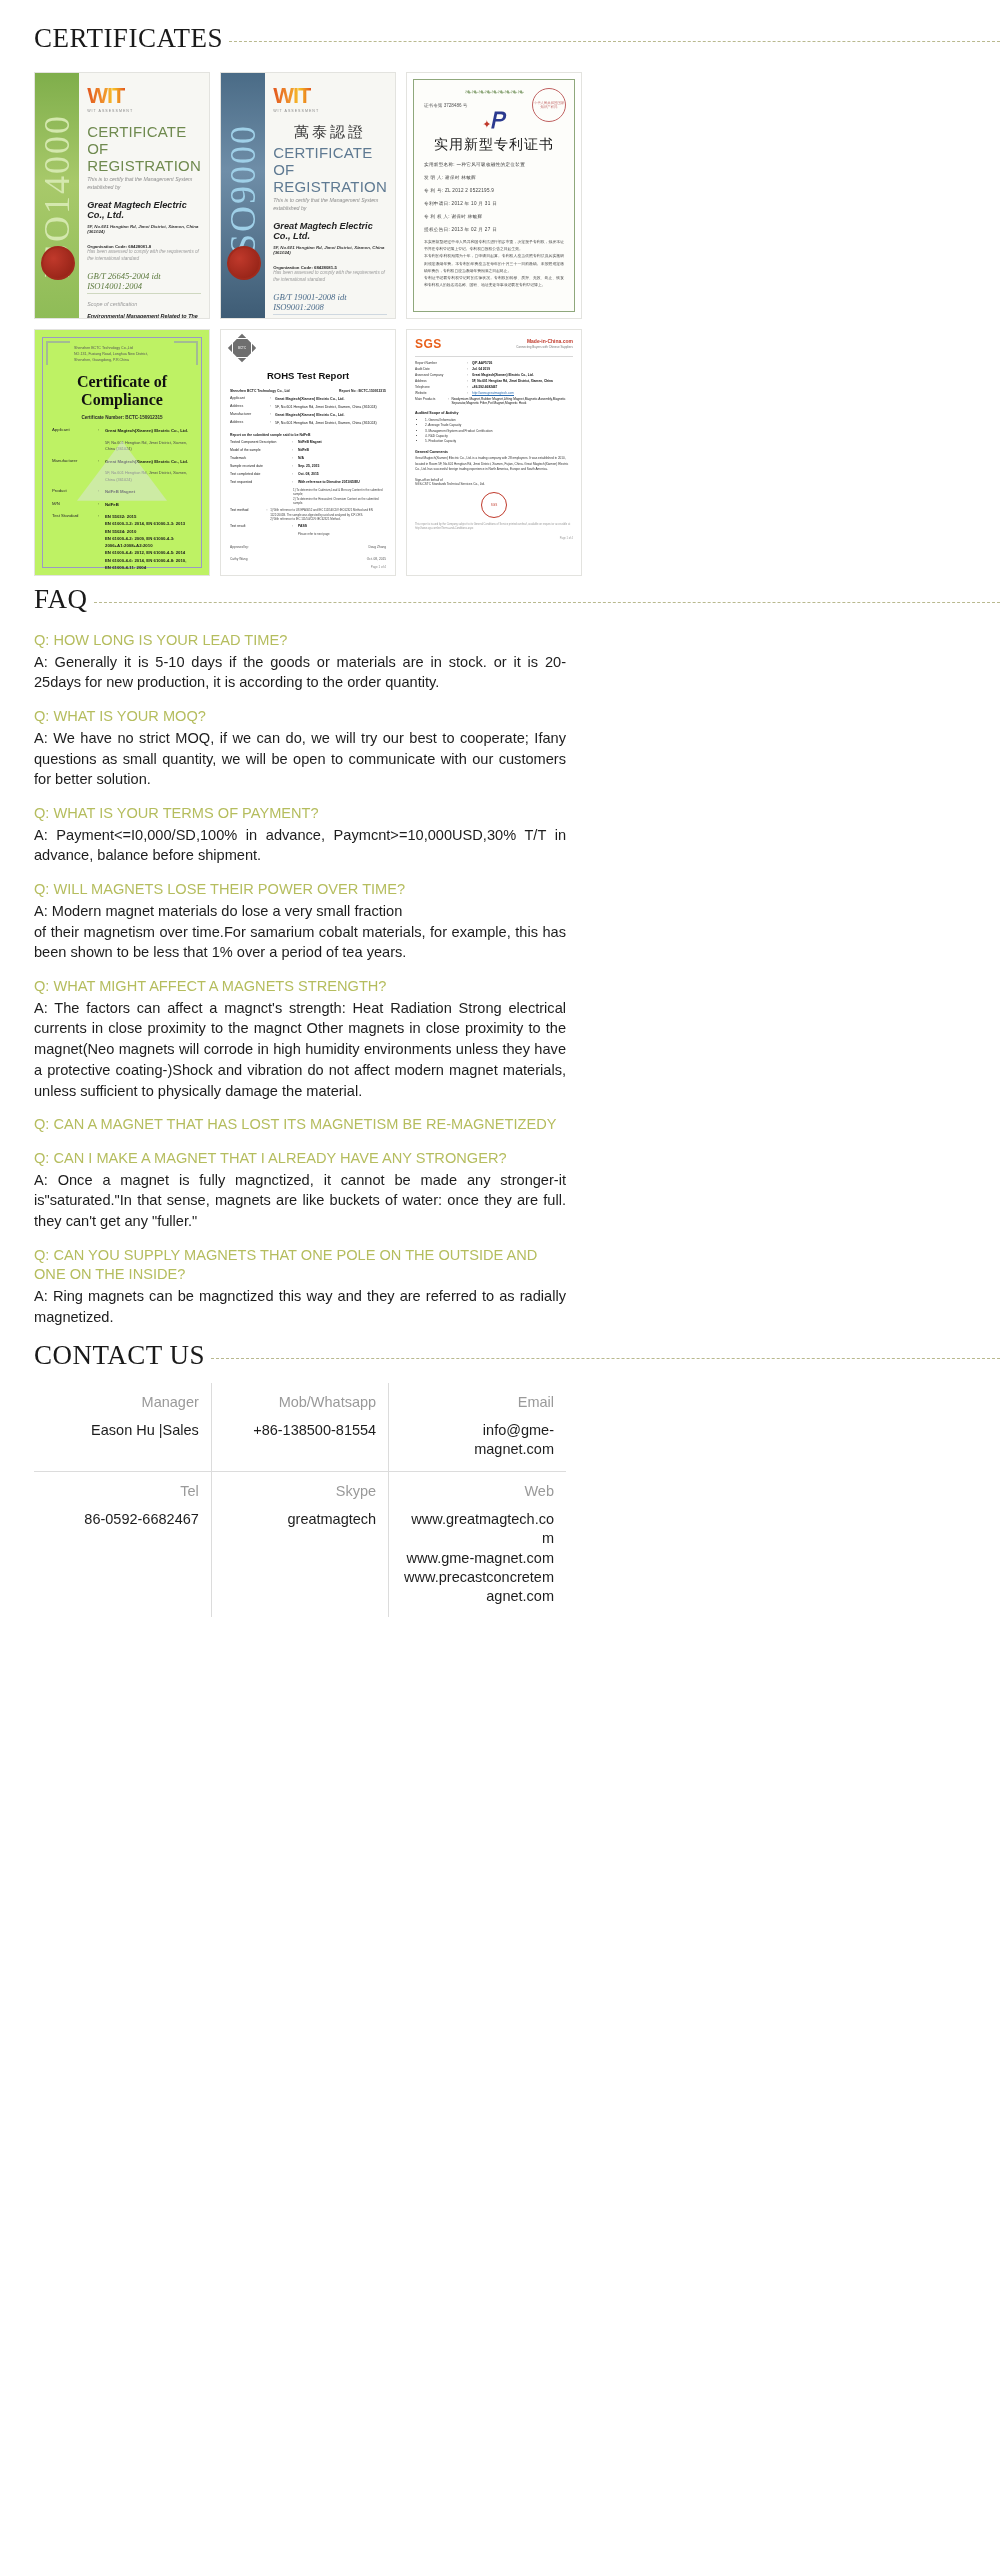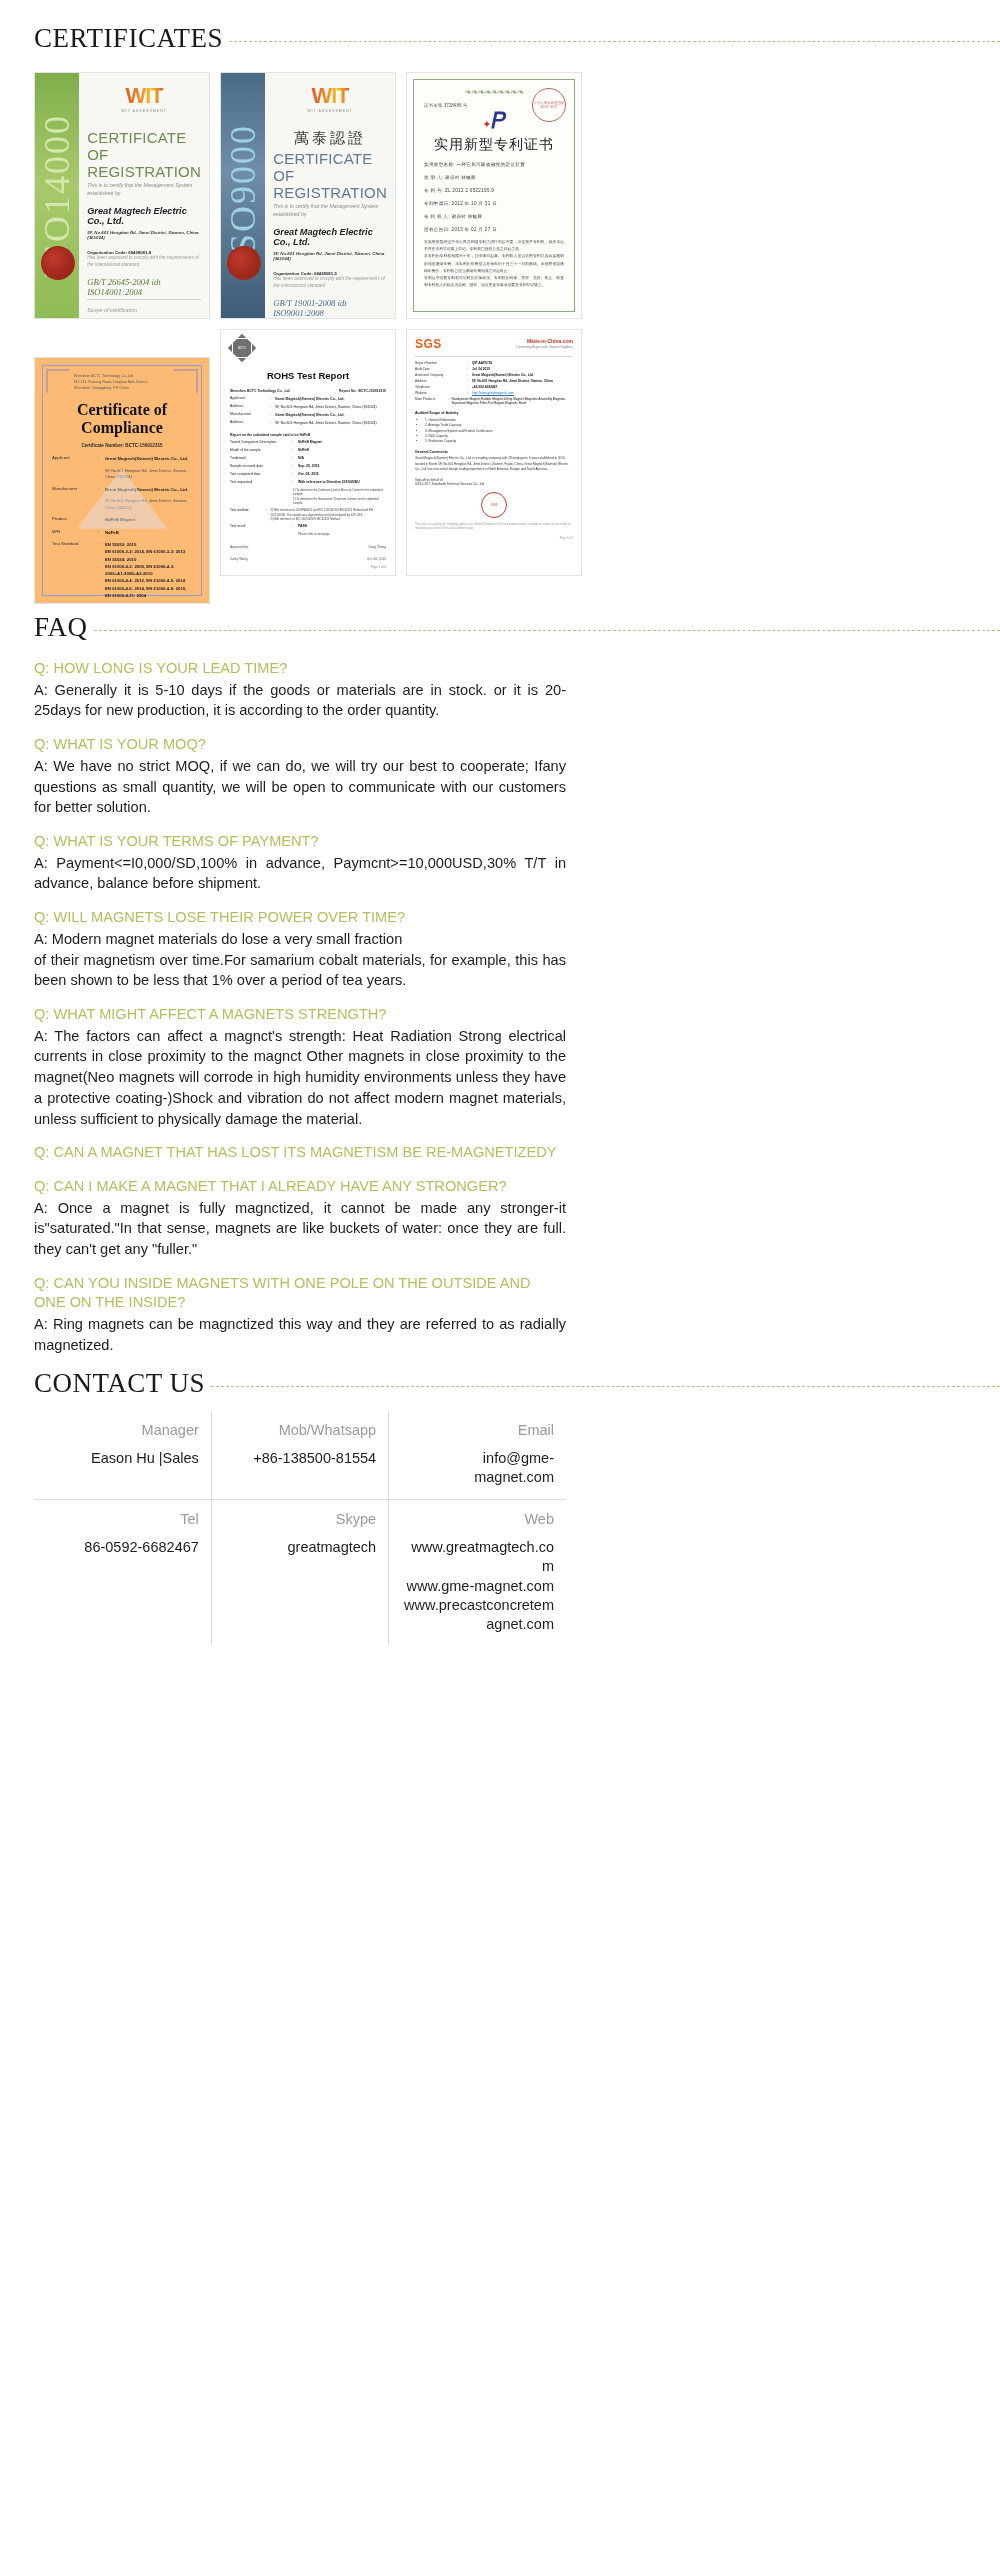--- a/index.html
+++ b/index.html
@@ -69,21 +69,21 @@
   .iso90 .spine { background: linear-gradient(180deg,#4a6b86 0%,#6f8ea8 40%,#3e5c75 100%); }
   .iso90 .spine .vtext { color: #9fd0e8; }
   .iso .seal {
     position: absolute; left: 6px; bottom: 38px;
     width: 34px; height: 34px; border-radius: 50%;
     background: radial-gradient(circle at 35% 35%, #c0392b, #8c1f13);
     border: 2px solid #a02a1c;
   }
   .iso .body { flex: 1; padding: 10px 8px 6px 8px; position: relative; }
   .wit-logo {
-    text-align: center; margin-bottom: 16px;
+    margin-bottom: 10px;
   }
   .wit-logo .w {
     font-family: "Liberation Sans", sans-serif;
     font-weight: bold; font-size: 22px; letter-spacing: -1px;
     background: linear-gradient(90deg,#e2571e 0%,#f0922b 45%,#f6c026 70%,#e2571e 100%);
     -webkit-background-clip: text; background-clip: text; color: transparent;
     display: inline-block;
   }
   .wit-logo .sub { font-size: 3.6px; letter-spacing: 1px; color: #8a8a8a; display:block; }
   .cn-title {
@@ -129,21 +129,21 @@
   .patent .prow { font-size: 4.6px; color:#3a3a3a; margin-top: 8px; letter-spacing:0.3px; }
   .patent .pbody { font-size: 3.8px; color:#4a4a4a; line-height:1.9; margin-top: 7px; text-align: justify; }
   .patent .stamp {
     position:absolute; right: 8px; top: 8px; width: 34px; height: 34px;
     border: 1.3px solid #b03a3a; border-radius: 50%; color:#b03a3a;
     font-size: 3.4px; display:flex; align-items:center; justify-content:center; text-align:center;
     opacity: .8;
   }
 
   
-  .compl { background:#fdba74; padding: 7px; margin-top: 28px; }
+  .compl { background:#bef264; padding: 7px; }
   .compl .frame { border: 1px solid #9a9ac4; height:100%; padding: 8px 9px; position:relative; }
   .compl .corner { position:absolute; width: 24px; height: 24px; border:2px solid #8d8dbe; opacity:.55; }
   .compl .corner.tl { left:3px; top:3px; border-right:none; border-bottom:none; }
   .compl .corner.tr { right:3px; top:3px; border-left:none; border-bottom:none; }
   .compl .hdr { font-size: 3.6px; color:#555; line-height:1.6; margin-left: 22px; }
   .compl h3 {
     font-family:"Liberation Serif", serif; font-weight: bold;
     font-size: 16px; text-align:center; color:#111; margin: 10px 0 6px;
   }
   .compl .cnum { font-size: 4.6px; font-weight:bold; text-align:center; color:#2a2a2a; margin-bottom: 7px; }
@@ -587,21 +587,21 @@
       <div class="a">A: The factors can affect a magnct's strength: Heat Radiation Strong electrical currents in close proximity to the magnct Other magnets in close proximity to the magnet(Neo magnets will corrode in high humidity environments unless they have a protective coating-)Shock and vibration do not affect modern magnet materials, unless sufficient to physically damage the material.</div>
     </div>
     <div class="qa">
       <div class="q">Q: CAN A MAGNET THAT HAS LOST ITS MAGNETISM BE RE-MAGNETIZEDY</div>
     </div>
     <div class="qa">
       <div class="q">Q: CAN I MAKE A MAGNET THAT I ALREADY HAVE ANY STRONGER?</div>
       <div class="a">A: Once a magnet is fully magnctized, it cannot be made any stronger-it is"saturated."In that sense, magnets are like buckets of water: once they are full. they can't get any "fuller."</div>
     </div>
     <div class="qa">
-      <div class="q">Q: CAN YOU INSIDE MAGNETS WITH ONE POLE ON THE OUTSIDE AND ONE ON THE INSIDE?</div>
+      <div class="q">Q: CAN YOU SUPPLY MAGNETS THAT ONE POLE ON THE OUTSIDE AND ONE ON THE INSIDE?</div>
       <div class="a">A: Ring magnets can be magnctized this way and they are referred to as radially magnetized.</div>
     </div>
   </div>
 
   <div class="sec-head" style="margin-top:4px;">
     <div class="txt">CONTACT US</div>
     <div class="rule"></div>
   </div>
 
   <div class="contact-wrap">

